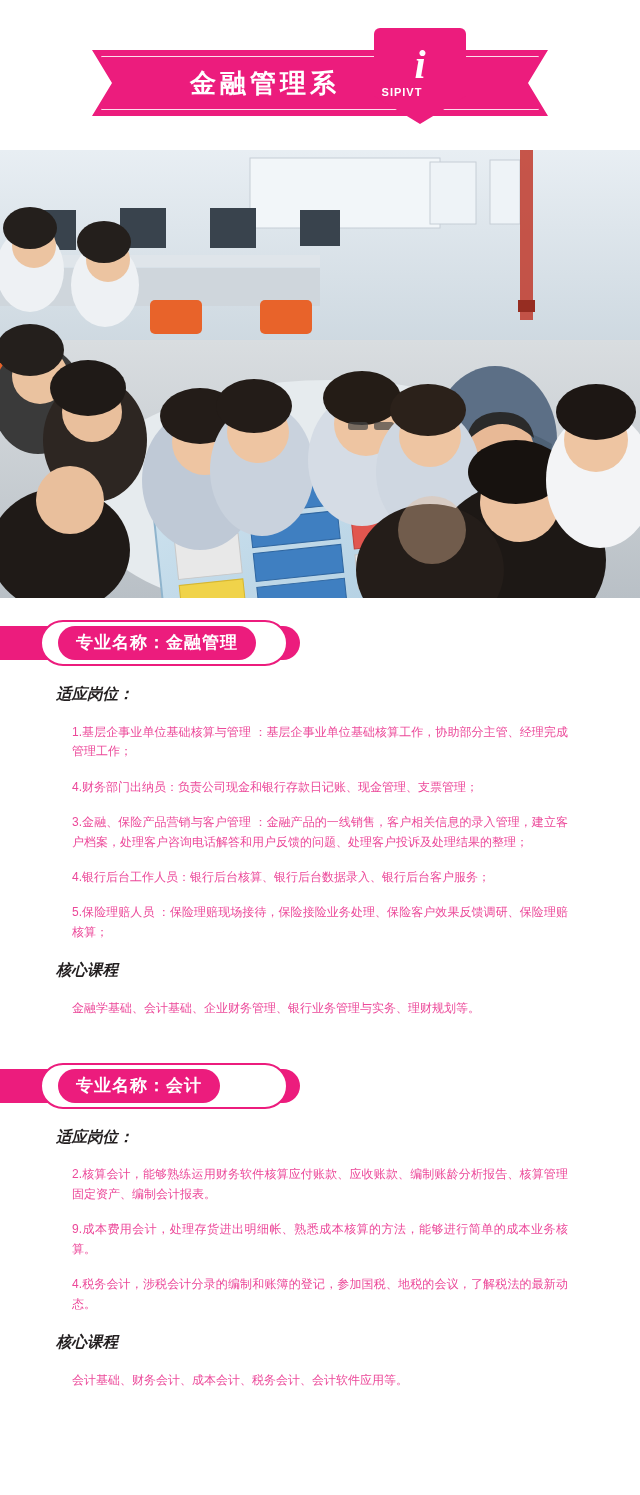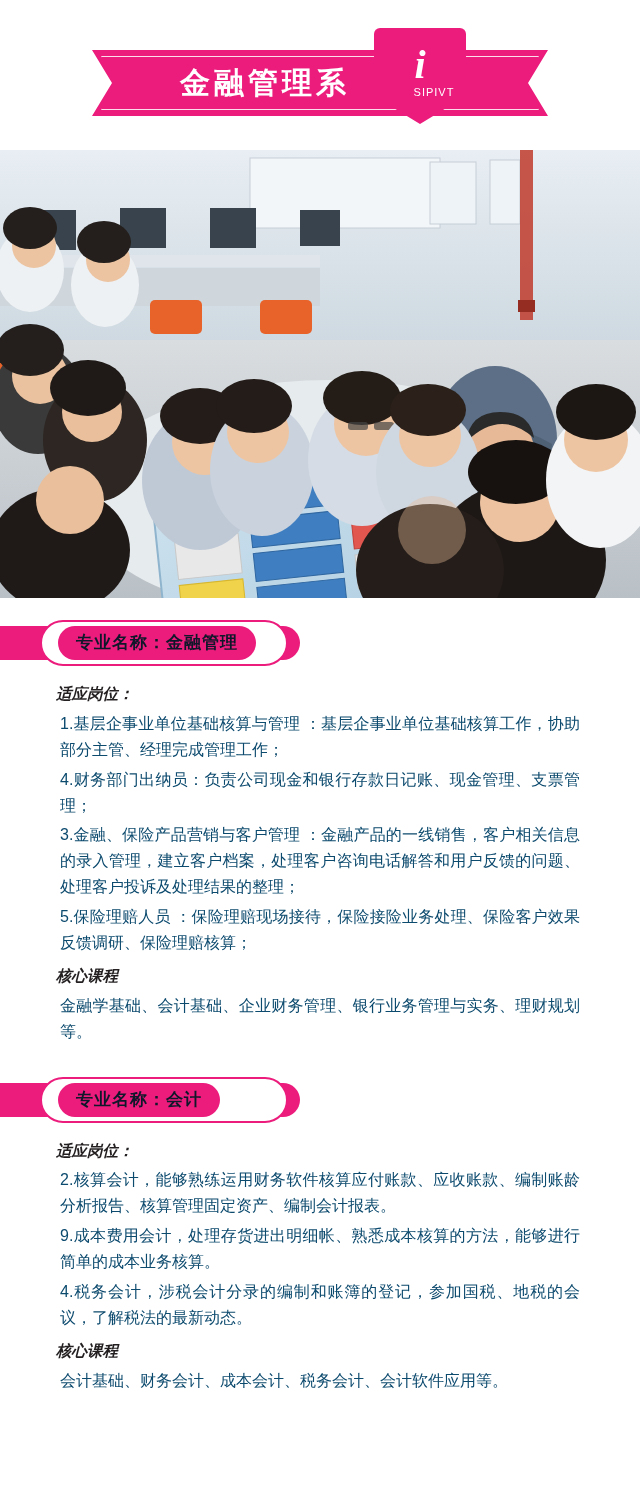--- a/index.html
+++ b/index.html
@@ -51,21 +51,21 @@
   }
   .banner-title {
     position: absolute;
     left: 0;
     top: 0;
     width: 456px;
     height: 66px;
     line-height: 66px;
     text-align: center;
     color: #ffffff;
-    font-size: 30px;
+    font-size: 26px;
     font-weight: bold;
     letter-spacing: 4px;
     padding-right: 110px;
   }
 
   
   .logo-shield {
     position: absolute;
     left: 374px;
     top: 28px;
@@ -85,28 +85,28 @@
     text-align: center;
     color: #ffffff;
     font-family: "Liberation Serif", "DejaVu Serif", serif;
     font-style: italic;
     font-size: 40px;
     font-weight: bold;
     line-height: 50px;
   }
   .logo-text {
     position: absolute;
-    left: 388px;
+    left: 356px;
     top: 86px;
     width: 92px;
     text-align: center;
     color: #ffffff;
     font-size: 11px;
     letter-spacing: 1px;
-    font-weight: normal;
+    font-weight: bold;
   }
 
   
   .photo {
     position: relative;
     width: 640px;
     height: 448px;
     overflow: hidden;
     background: #b9c3cc;
   }
@@ -141,44 +141,44 @@
     background: #fff;
   }
   .sec-head-text {
     position: absolute;
     left: 58px;
     top: 14px;
     height: 34px;
     line-height: 34px;
     padding: 0 18px;
     background: #ec1c7d;
-    color: #0f172a;
+    color: #ffffff;
     font-size: 17px;
     font-weight: bold;
     border-radius: 17px;
     letter-spacing: 1px;
     white-space: nowrap;
   }
 
   .body-block {
     padding: 0 56px 0 56px;
   }
   .sub-title {
     font-size: 15.5px;
     font-weight: bold;
     color: #231f20;
     margin: 8px 0 2px 0;
     line-height: 1.6;
     font-style: italic;
   }
   .para {
-    font-size: 16px;
+    font-size: 12px;
     line-height: 1.62;
-    color: #0c4a6e;
-    margin: 4px;
+    color: #ec4899;
+    margin: 16px;
     text-align: justify;
   }
   .para + .para { margin-top: 0; }
 </style>
 </head>
 <body>
 
 <div class="header">
   <div class="banner-wrap">
     <div class="banner-ribbon"></div>
@@ -319,20 +319,21 @@
   <div class="sec-head-wrap">
     <div class="sec-head-bar"></div>
     <div class="sec-head-ring"></div>
     <div class="sec-head-text">专业名称：金融管理</div>
   </div>
   <div class="body-block">
     <div class="sub-title">适应岗位：</div>
     <p class="para">1.基层企事业单位基础核算与管理 ：基层企事业单位基础核算工作，协助部分主管、经理完成管理工作；</p>
     <p class="para">4.财务部门出纳员：负责公司现金和银行存款日记账、现金管理、支票管理；</p>
     <p class="para">3.金融、保险产品营销与客户管理 ：金融产品的一线销售，客户相关信息的录入管理，建立客户档案，处理客户咨询电话解答和用户反馈的问题、处理客户投诉及处理结果的整理；</p>
+    <p class="para">4.银行后台工作人员：银行后台核算、银行后台数据录入、银行后台客户服务；</p>
     <p class="para">5.保险理赔人员 ：保险理赔现场接待，保险接险业务处理、保险客户效果反馈调研、保险理赔核算；</p>
     <div class="sub-title">核心课程</div>
     <p class="para">金融学基础、会计基础、企业财务管理、银行业务管理与实务、理财规划等。</p>
   </div>
 </div>
 
 <div class="section">
   <div class="sec-head-wrap">
     <div class="sec-head-bar"></div>
     <div class="sec-head-ring"></div>

